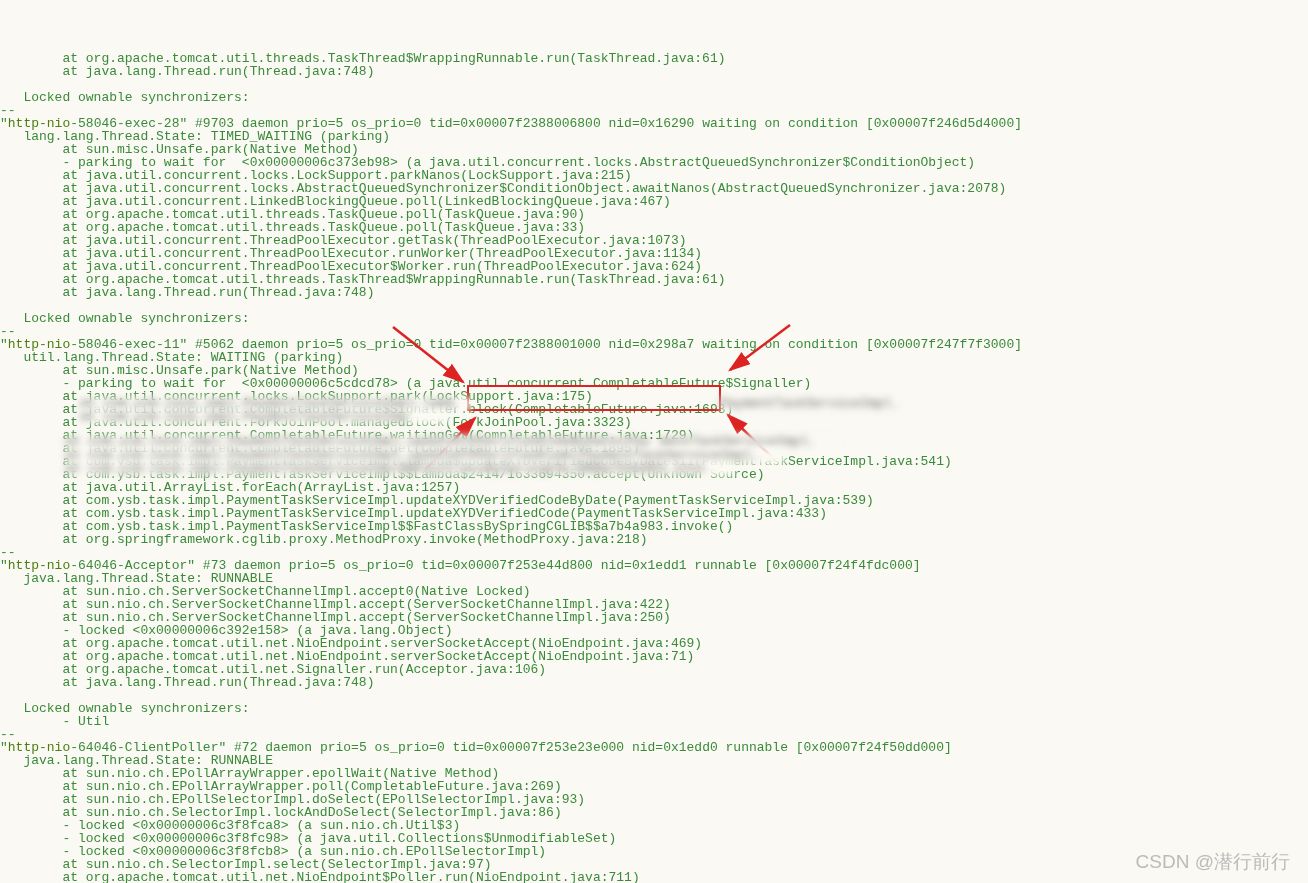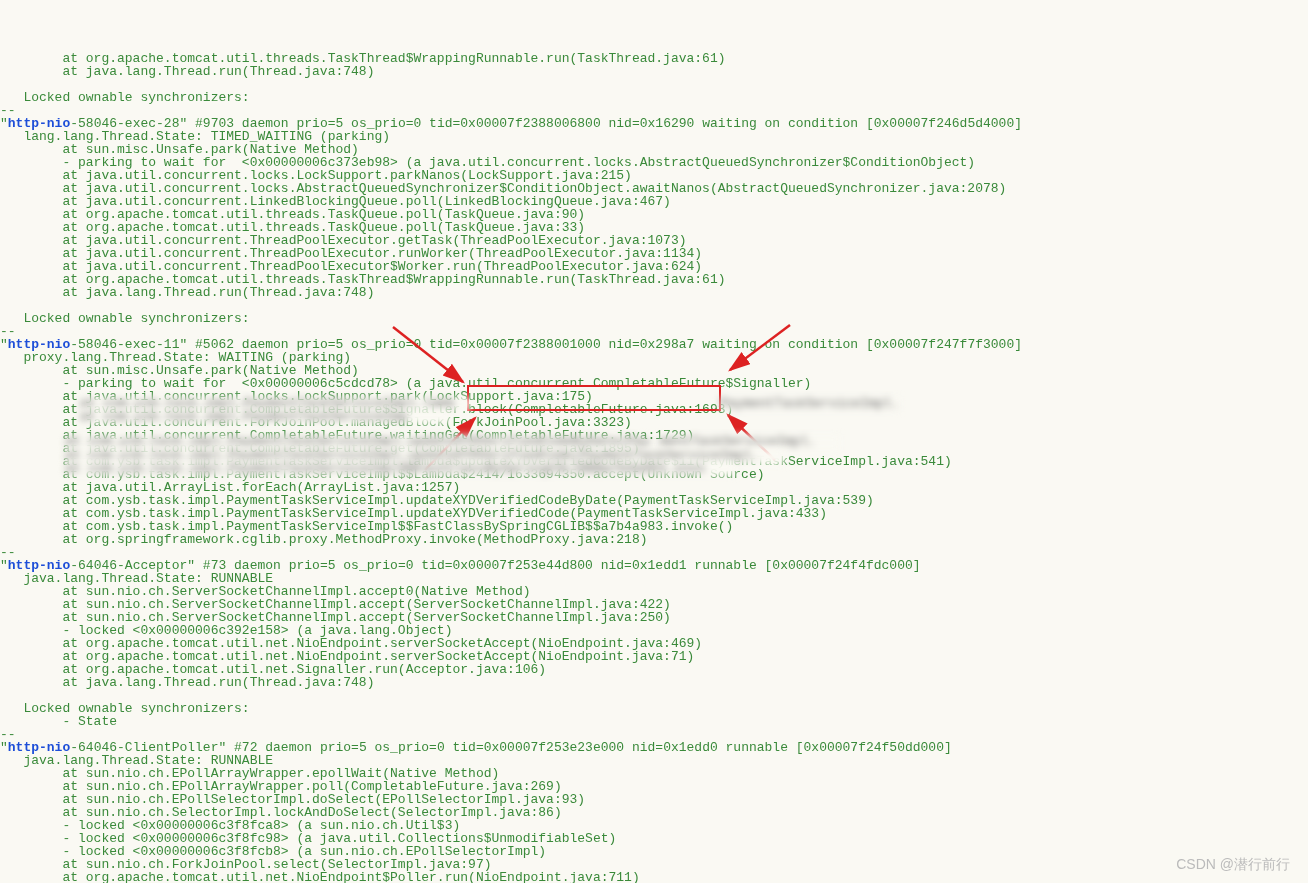--- a/index.html
+++ b/index.html
@@ -10,29 +10,29 @@
     font-size: 13px;
     line-height: 1.0;
     white-space: pre;
     color: #666;
     position: relative;
     width: 1308px;
     height: 883px;
     overflow: hidden;
   }
   .green { color: #3a8a3a; }
-  .red-bold { color: #1d4ed8; font-weight: bold; }
+  .red-bold { color: #4d7c0f; font-weight: normal; }
   .container { padding: 0; }
   .watermark {
     position: absolute;
     bottom: 12px;
     right: 18px;
     color: #bbb;
     font-family: Arial, sans-serif;
-    font-size: 14px;
+    font-size: 19px;
   }
   .redbox {
     position: absolute;
     border: 2px solid #d22;
     background: transparent;
     pointer-events: none;
   }
   .arrow {
     position: absolute;
     pointer-events: none;
@@ -66,60 +66,60 @@
 <span class="green">        at org.apache.tomcat.util.threads.TaskQueue.poll(TaskQueue.java:33)</span>
 <span class="green">        at java.util.concurrent.ThreadPoolExecutor.getTask(ThreadPoolExecutor.java:1073)</span>
 <span class="green">        at java.util.concurrent.ThreadPoolExecutor.runWorker(ThreadPoolExecutor.java:1134)</span>
 <span class="green">        at java.util.concurrent.ThreadPoolExecutor$Worker.run(ThreadPoolExecutor.java:624)</span>
 <span class="green">        at org.apache.tomcat.util.threads.TaskThread$WrappingRunnable.run(TaskThread.java:61)</span>
 <span class="green">        at java.lang.Thread.run(Thread.java:748)</span>
 
 <span class="green">   Locked ownable synchronizers:</span>
 <span class="green">--</span>
 <span class="green">"</span><span class="red-bold">http-nio</span><span class="green">-58046-exec-11" #5062 daemon prio=5 os_prio=0 tid=0x00007f2388001000 nid=0x298a7 waiting on condition [0x00007f247f7f3000]</span>
-<span class="green">   proxy.lang.Thread.State: WAITING (parking)</span>
+<span class="green">   util.lang.Thread.State: WAITING (parking)</span>
 <span class="green">        at sun.misc.Unsafe.park(Native Method)</span>
 <span class="green">        - parking to wait for  &lt;0x00000006c5cdcd78&gt; (a java.util.concurrent.CompletableFuture$Signaller)</span>
 <span class="green">        at java.util.concurrent.locks.LockSupport.park(LockSupport.java:175)</span>
 <span class="green">        at java.util.concurrent.CompletableFuture$Signaller.block(CompletableFuture.java:1693)</span>
 <span class="green">        at java.util.concurrent.ForkJoinPool.managedBlock(ForkJoinPool.java:3323)</span>
 <span class="green">        at java.util.concurrent.CompletableFuture.waitingGet(CompletableFuture.java:1729)</span>
 <span class="green">        at java.util.concurrent.CompletableFuture.get(CompletableFuture.java:1895)</span>
 <span class="green">        at com.ysb.task.impl.PaymentTaskServiceImpl.lambda$updateXYDVerifiedCodeByDate$11(PaymentTaskServiceImpl.java:541)</span>
 <span class="green">        at com.ysb.task.impl.PaymentTaskServiceImpl$$Lambda$2414/1633694350.accept(Unknown Source)</span>
 <span class="green">        at java.util.ArrayList.forEach(ArrayList.java:1257)</span>
 <span class="green">        at com.ysb.task.impl.PaymentTaskServiceImpl.updateXYDVerifiedCodeByDate(PaymentTaskServiceImpl.java:539)</span>
 <span class="green">        at com.ysb.task.impl.PaymentTaskServiceImpl.updateXYDVerifiedCode(PaymentTaskServiceImpl.java:433)</span>
 <span class="green">        at com.ysb.task.impl.PaymentTaskServiceImpl$$FastClassBySpringCGLIB$$a7b4a983.invoke(<generated>)</generated></span>
 <span class="green">        at org.springframework.cglib.proxy.MethodProxy.invoke(MethodProxy.java:218)</span>
 <span class="green">--</span>
 <span class="green">"</span><span class="red-bold">http-nio</span><span class="green">-64046-Acceptor" #73 daemon prio=5 os_prio=0 tid=0x00007f253e44d800 nid=0x1edd1 runnable [0x00007f24f4fdc000]</span>
 <span class="green">   java.lang.Thread.State: RUNNABLE</span>
-<span class="green">        at sun.nio.ch.ServerSocketChannelImpl.accept0(Native Method)</span>
+<span class="green">        at sun.nio.ch.ServerSocketChannelImpl.accept0(Native Locked)</span>
 <span class="green">        at sun.nio.ch.ServerSocketChannelImpl.accept(ServerSocketChannelImpl.java:422)</span>
 <span class="green">        at sun.nio.ch.ServerSocketChannelImpl.accept(ServerSocketChannelImpl.java:250)</span>
 <span class="green">        - locked &lt;0x00000006c392e158&gt; (a java.lang.Object)</span>
 <span class="green">        at org.apache.tomcat.util.net.NioEndpoint.serverSocketAccept(NioEndpoint.java:469)</span>
 <span class="green">        at org.apache.tomcat.util.net.NioEndpoint.serverSocketAccept(NioEndpoint.java:71)</span>
 <span class="green">        at org.apache.tomcat.util.net.Signaller.run(Acceptor.java:106)</span>
 <span class="green">        at java.lang.Thread.run(Thread.java:748)</span>
 
 <span class="green">   Locked ownable synchronizers:</span>
-<span class="green">        - State</span>
+<span class="green">        - Util</span>
 <span class="green">--</span>
 <span class="green">"</span><span class="red-bold">http-nio</span><span class="green">-64046-ClientPoller" #72 daemon prio=5 os_prio=0 tid=0x00007f253e23e000 nid=0x1edd0 runnable [0x00007f24f50dd000]</span>
 <span class="green">   java.lang.Thread.State: RUNNABLE</span>
 <span class="green">        at sun.nio.ch.EPollArrayWrapper.epollWait(Native Method)</span>
 <span class="green">        at sun.nio.ch.EPollArrayWrapper.poll(CompletableFuture.java:269)</span>
 <span class="green">        at sun.nio.ch.EPollSelectorImpl.doSelect(EPollSelectorImpl.java:93)</span>
 <span class="green">        at sun.nio.ch.SelectorImpl.lockAndDoSelect(SelectorImpl.java:86)</span>
 <span class="green">        - locked &lt;0x00000006c3f8fca8&gt; (a sun.nio.ch.Util$3)</span>
 <span class="green">        - locked &lt;0x00000006c3f8fc98&gt; (a java.util.Collections$UnmodifiableSet)</span>
 <span class="green">        - locked &lt;0x00000006c3f8fcb8&gt; (a sun.nio.ch.EPollSelectorImpl)</span>
-<span class="green">        at sun.nio.ch.ForkJoinPool.select(SelectorImpl.java:97)</span>
+<span class="green">        at sun.nio.ch.SelectorImpl.select(SelectorImpl.java:97)</span>
 <span class="green">        at org.apache.tomcat.util.net.NioEndpoint$Poller.run(NioEndpoint.java:711)</span>
 
 
 
 
 </div>
 
 
 <div class="redbox" style="left:467px; top:385px; width:250px; height:22px;"></div>
 

